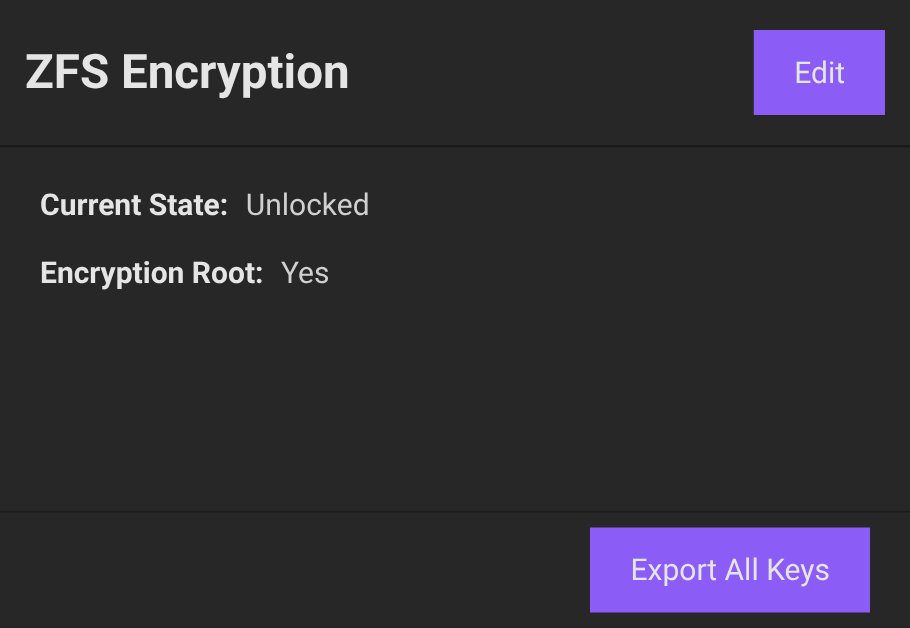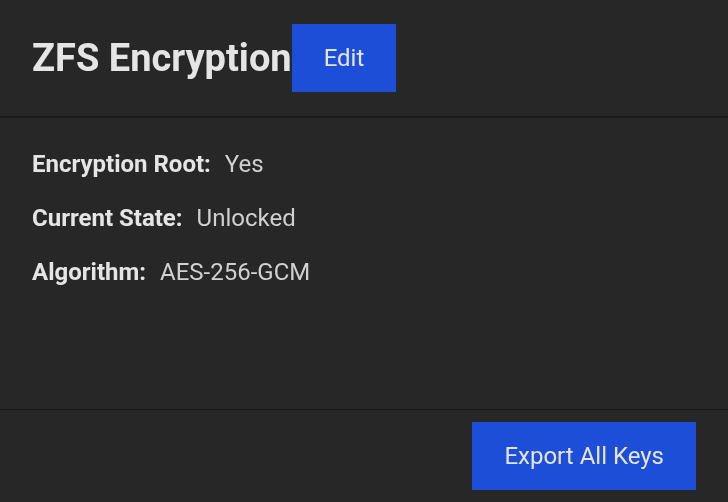--- a/index.html
+++ b/index.html
@@ -15,30 +15,31 @@
       height: 502px;
     }
     .card {
       background-color: #272727;
       height: 100%;
       display: flex;
       flex-direction: column;
     }
     .card-header {
       display: flex;
+      justify-content: space-between;
       align-items: center;
-      padding: 24px 32px;
+      padding: 24px 20px;
     }
     .card-title {
       font-size: 38px;
       font-weight: 700;
       color: #e5e5e5;
     }
     .btn {
-      background-color: #1d4ed8;
+      background-color: #8b5cf6;
       color: #e5e5e5;
       border: none;
       padding: 20px 32px;
       font-size: 24px;
       cursor: pointer;
       font-family: inherit;
     }
     .divider {
       height: 1px;
       background-color: #1a1a1a;
@@ -80,30 +81,26 @@
 <div class="card">
   <div class="card-header">
     <h1 class="card-title">ZFS Encryption</h1>
     <button class="btn">Edit</button>
   </div>
 
   <div class="divider-thick"></div>
 
   <div class="card-body">
     <div class="info-row">
-      <span class="info-label">Encryption Root:</span>
-      <span class="info-value">Yes</span>
-    </div>
-    <div class="info-row">
       <span class="info-label">Current State:</span>
       <span class="info-value">Unlocked</span>
     </div>
     <div class="info-row">
-      <span class="info-label">Algorithm:</span>
-      <span class="info-value">AES-256-GCM</span>
+      <span class="info-label">Encryption Root:</span>
+      <span class="info-value">Yes</span>
     </div>
   </div>
 
   <div class="divider"></div>
 
   <div class="card-footer">
     <button class="btn">Export All Keys</button>
   </div>
 </div>
 

